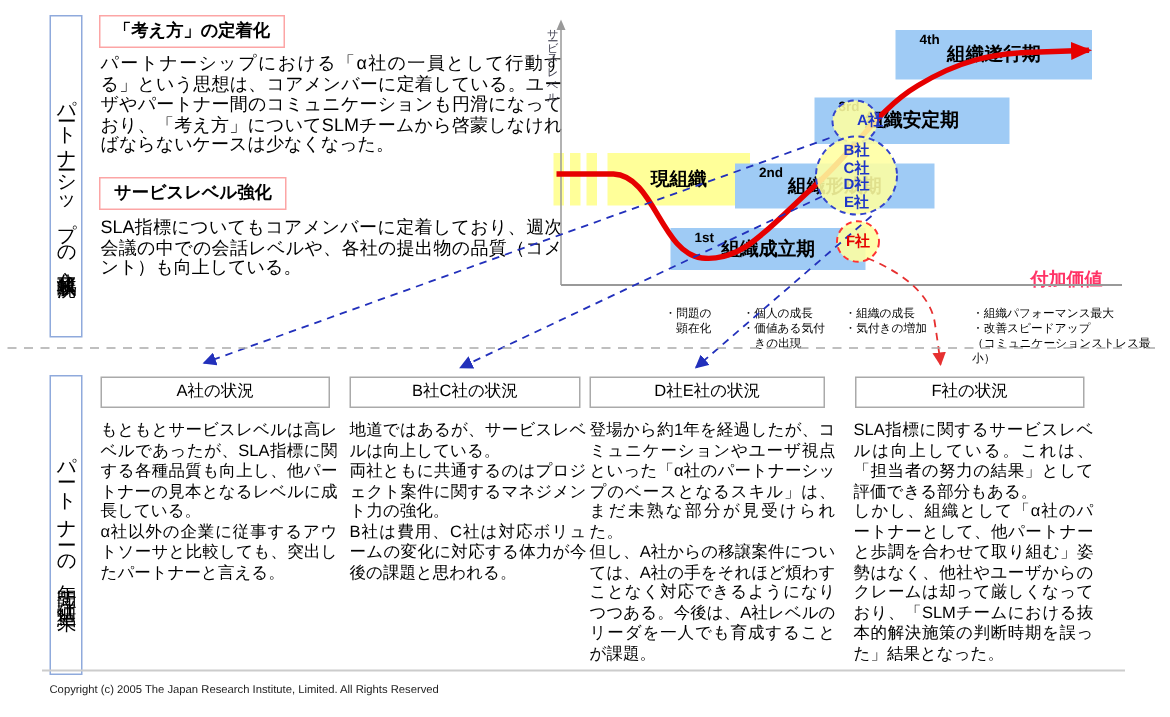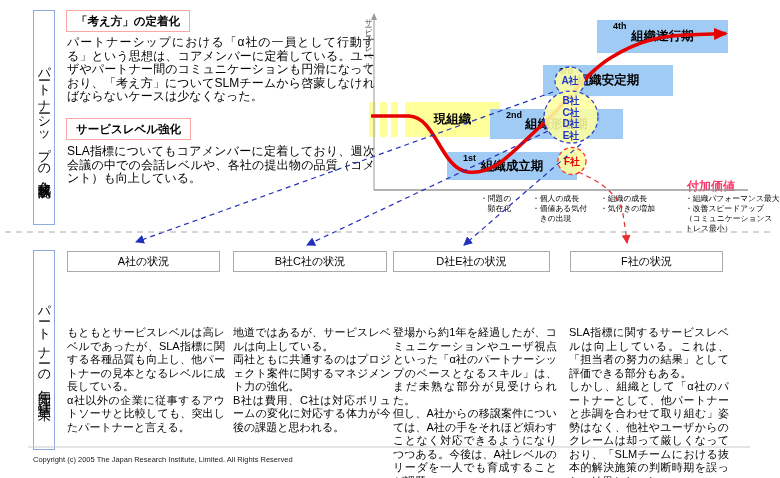--- a/index.html
+++ b/index.html
@@ -53,49 +53,48 @@
   #s1{left:447px;top:152px;width:130px;height:28px;}
   #s1 .sname{line-height:28px;}
   #s2{left:490px;top:109px;width:133px;height:30px;}
   #s2 .sname{line-height:30px;}
   #s3{left:543px;top:65px;width:130px;height:31px;}
   #s3 .sname{line-height:31px;}
   #s4{left:597px;top:20px;width:131px;height:33px;}
   #s4 .sname{line-height:33px;}
 
   .caption{
-    position:absolute;top:194px;font-size:7.8px;line-height:10px;white-space:pre-line;margin-left:37px;
+    position:absolute;top:204px;font-size:7.8px;line-height:10px;white-space:pre-line;
   }
   #n1{left:443px;}#n2{left:495px;}#n3{left:563px;}#n4{left:648px;}
 
   
   #overlay{position:absolute;left:0;top:0;z-index:2;pointer-events:none;}
 
   
   .co-label{
     position:absolute;z-index:3;font-weight:bold;font-size:10px;color:#1F36C7;
     text-align:center;line-height:11.5px;
   }
-  #label-a{left:555px;top:75px;width:30px;}
+  #label-a{left:555px;top:75px;width:50px;}
   #label-bcde{left:552px;top:95px;width:38px;}
   #label-f{left:557px;top:156px;width:30px;color:#E60000;}
 
   
   .eval-title{
     position:absolute;top:251px;border:1px solid #AAA;background:#fff;box-sizing:border-box;
     height:21px;line-height:19px;font-size:11px;text-align:center;
   }
   #e1{left:67px;width:153px;}
   #e2{left:233px;width:154px;}
   #e3{left:393px;width:157px;}
   #e4{left:570px;width:153px;}
   .eval-body{
     position:absolute;top:281px;font-size:11px;line-height:13.5px;white-space:pre-line;
     text-align:justify;
-    margin-top:45px;
   }
   #v1{left:67px;width:158px;}
   #v2{left:233px;width:158px;}
   #v3{left:393px;width:164px;}
   #v4{left:569px;width:160px;}
 
   .copyright{position:absolute;left:33px;top:455px;font-size:7.5px;color:#222;}
 </style>
 </head>
 <body>

